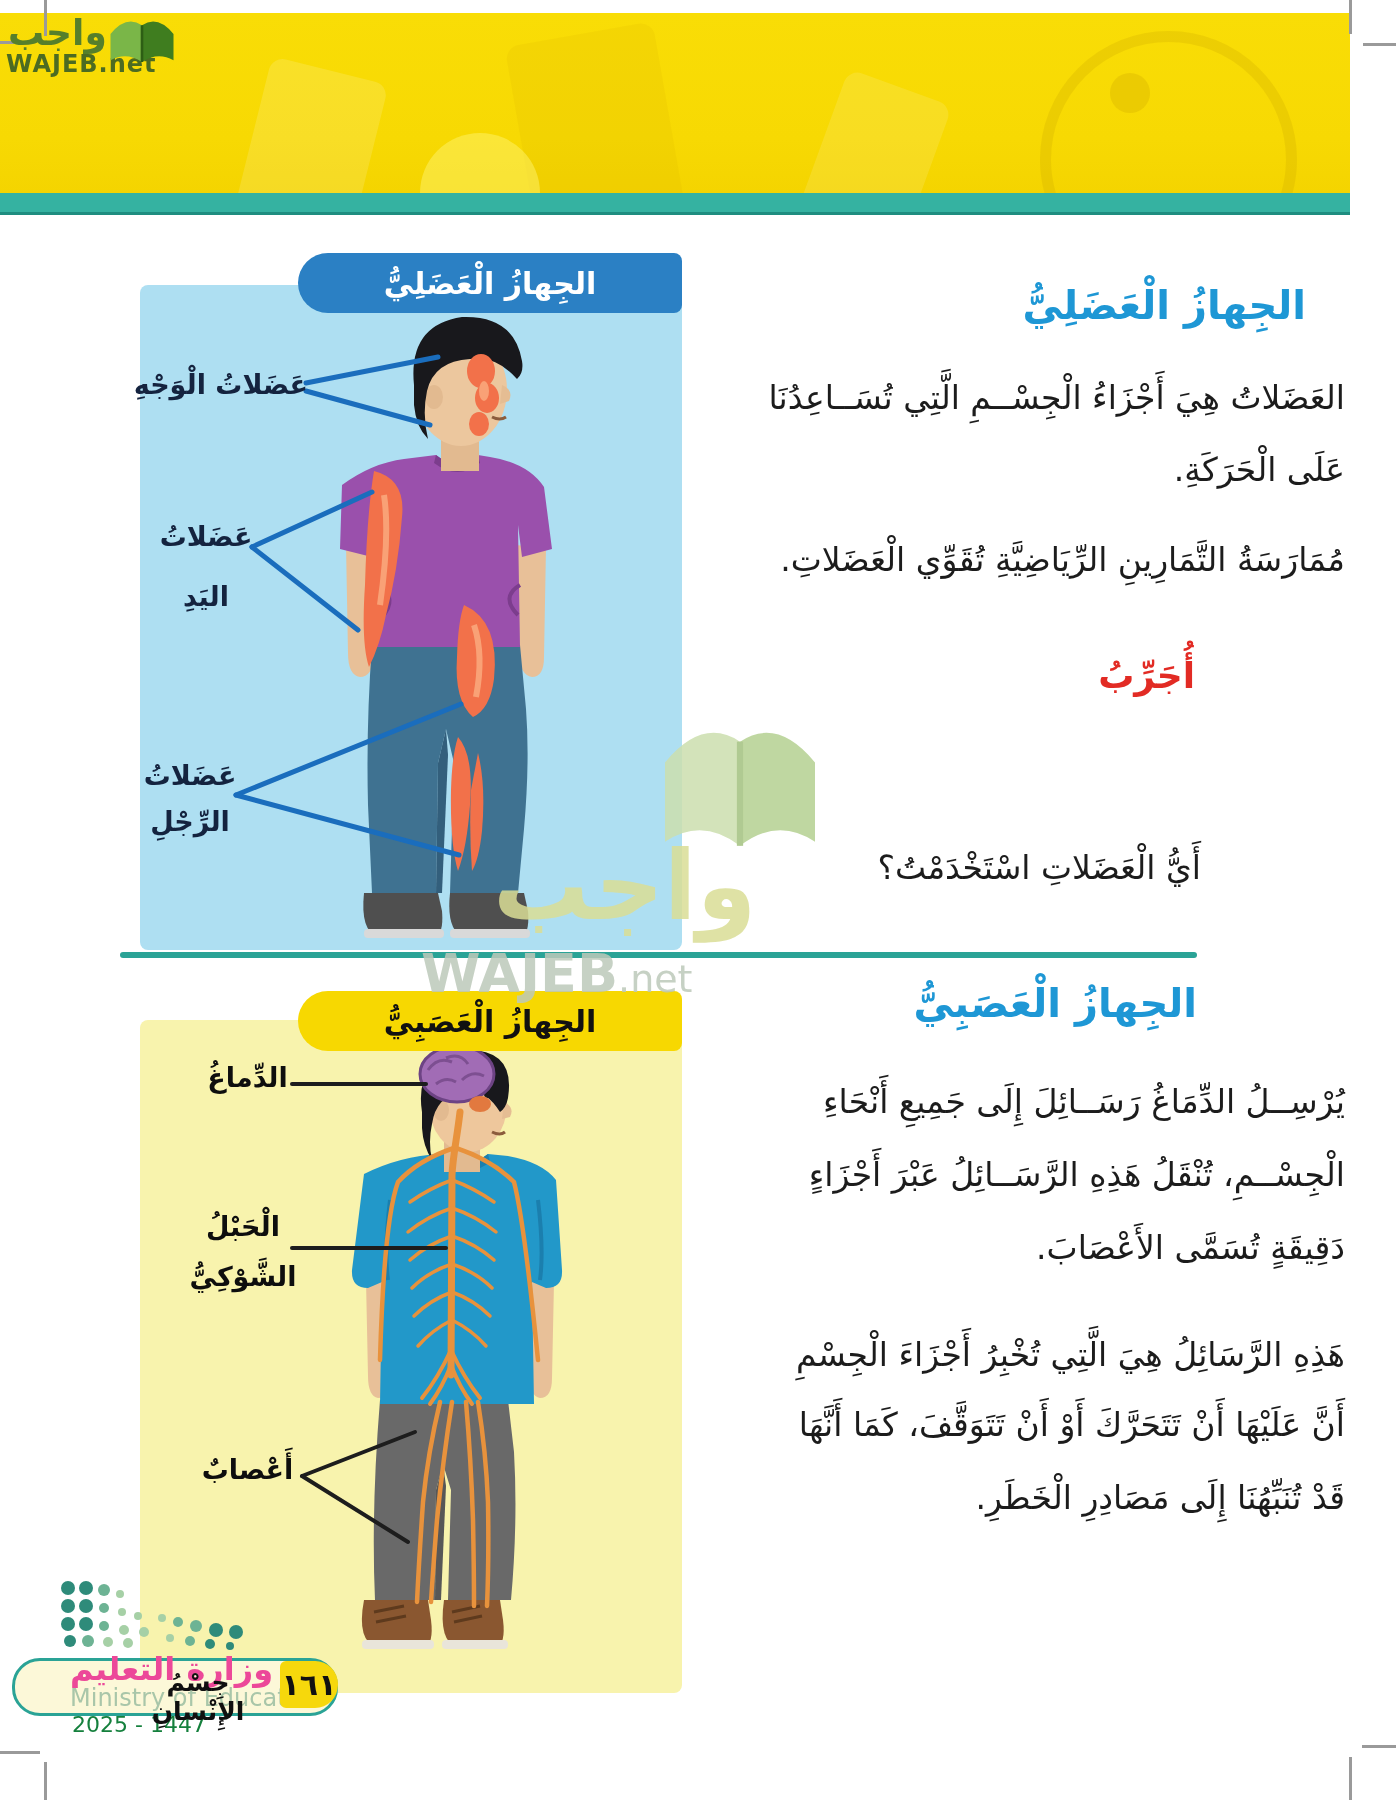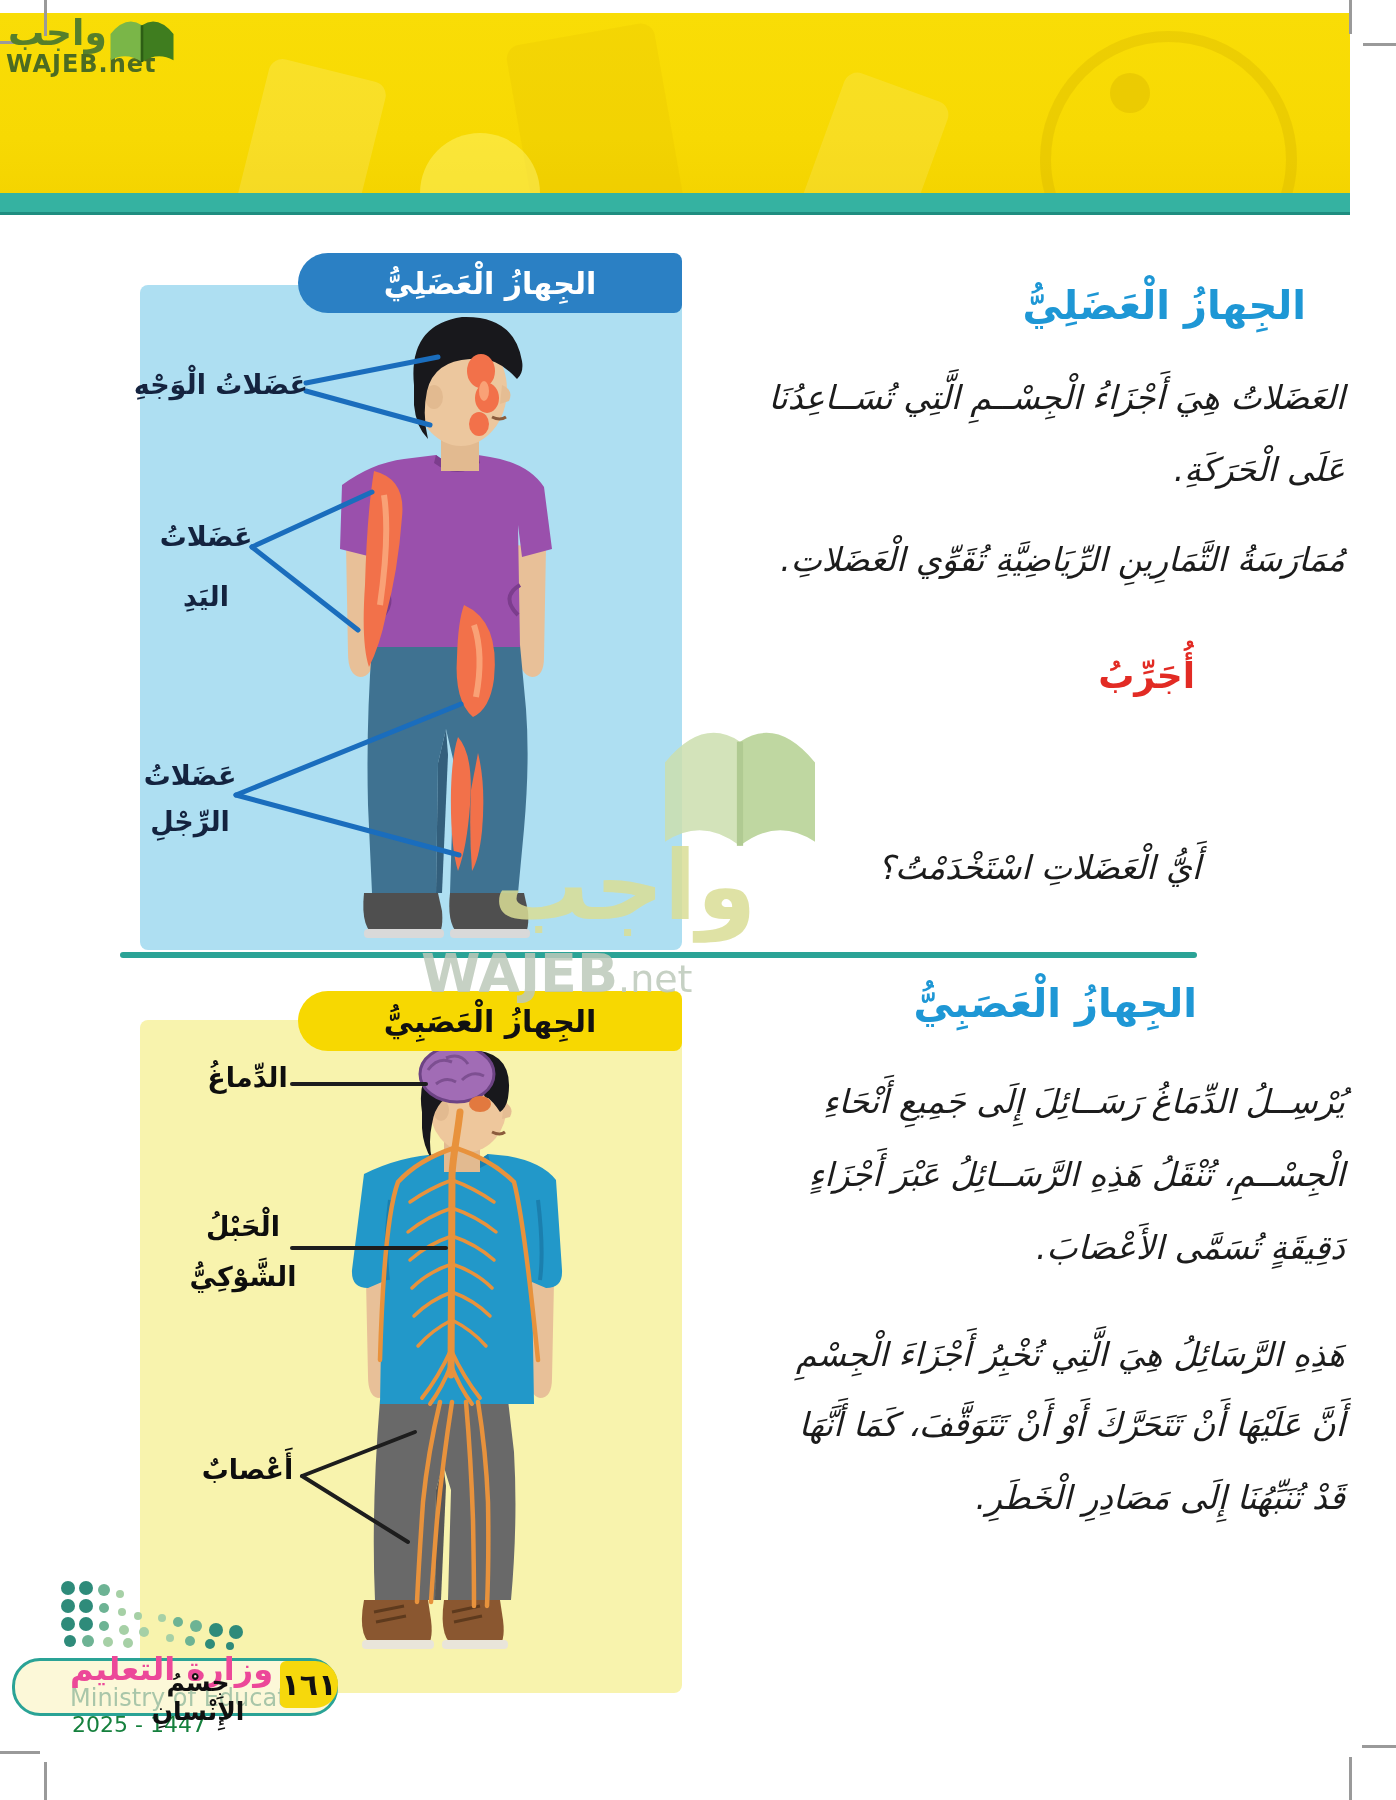--- a/index.html
+++ b/index.html
@@ -30,21 +30,21 @@
     display:flex;align-items:center;justify-content:center;font-weight:bold;font-size:30px;
     border-radius:30px 8px 8px 30px;}
   .banner-blue{top:253px;background:#2b80c4;color:#ffffff;}
   .banner-yellow{top:991px;background:#f7d801;color:#111111;}
   .divider{position:absolute;left:120px;top:952px;width:1077px;height:6px;background:#2aa396;border-radius:3px;}
   
   .fig-label{position:absolute;font-weight:bold;text-align:center;white-space:nowrap;z-index:4;}
   .lab-blue{color:#14233f;font-size:27px;}
   .lab-black{color:#0e0e0e;font-size:27px;}
   
-  .t{position:absolute;white-space:nowrap;color:#1c1c1c;font-size:33px;direction:rtl;font-style:italic;}
+  .t{position:absolute;white-space:nowrap;color:#1c1c1c;font-size:33px;direction:rtl;}
   .h-sec{position:absolute;white-space:nowrap;color:#1e97d5;font-weight:bold;font-size:40px;}
   .h-try{position:absolute;white-space:nowrap;color:#e22b24;font-weight:bold;font-size:36px;}
   
   .wm{position:absolute;left:415px;top:690px;width:440px;height:310px;z-index:9;pointer-events:none;opacity:.85;}
   .wm-ar{position:absolute;left:78px;top:140px;font-size:96px;font-weight:bold;color:#dade96;direction:rtl;}
   .wm-en{position:absolute;left:6px;top:252px;font-size:54px;font-weight:bold;color:#bdc9ba;direction:ltr;}
   .wm-en small{font-size:38px;font-weight:normal;}
   
   .footer-pill{position:absolute;left:12px;top:1658px;width:320px;height:52px;background:#fcf8d8;
     border:3px solid #2aa396;border-radius:28px;z-index:2;}

